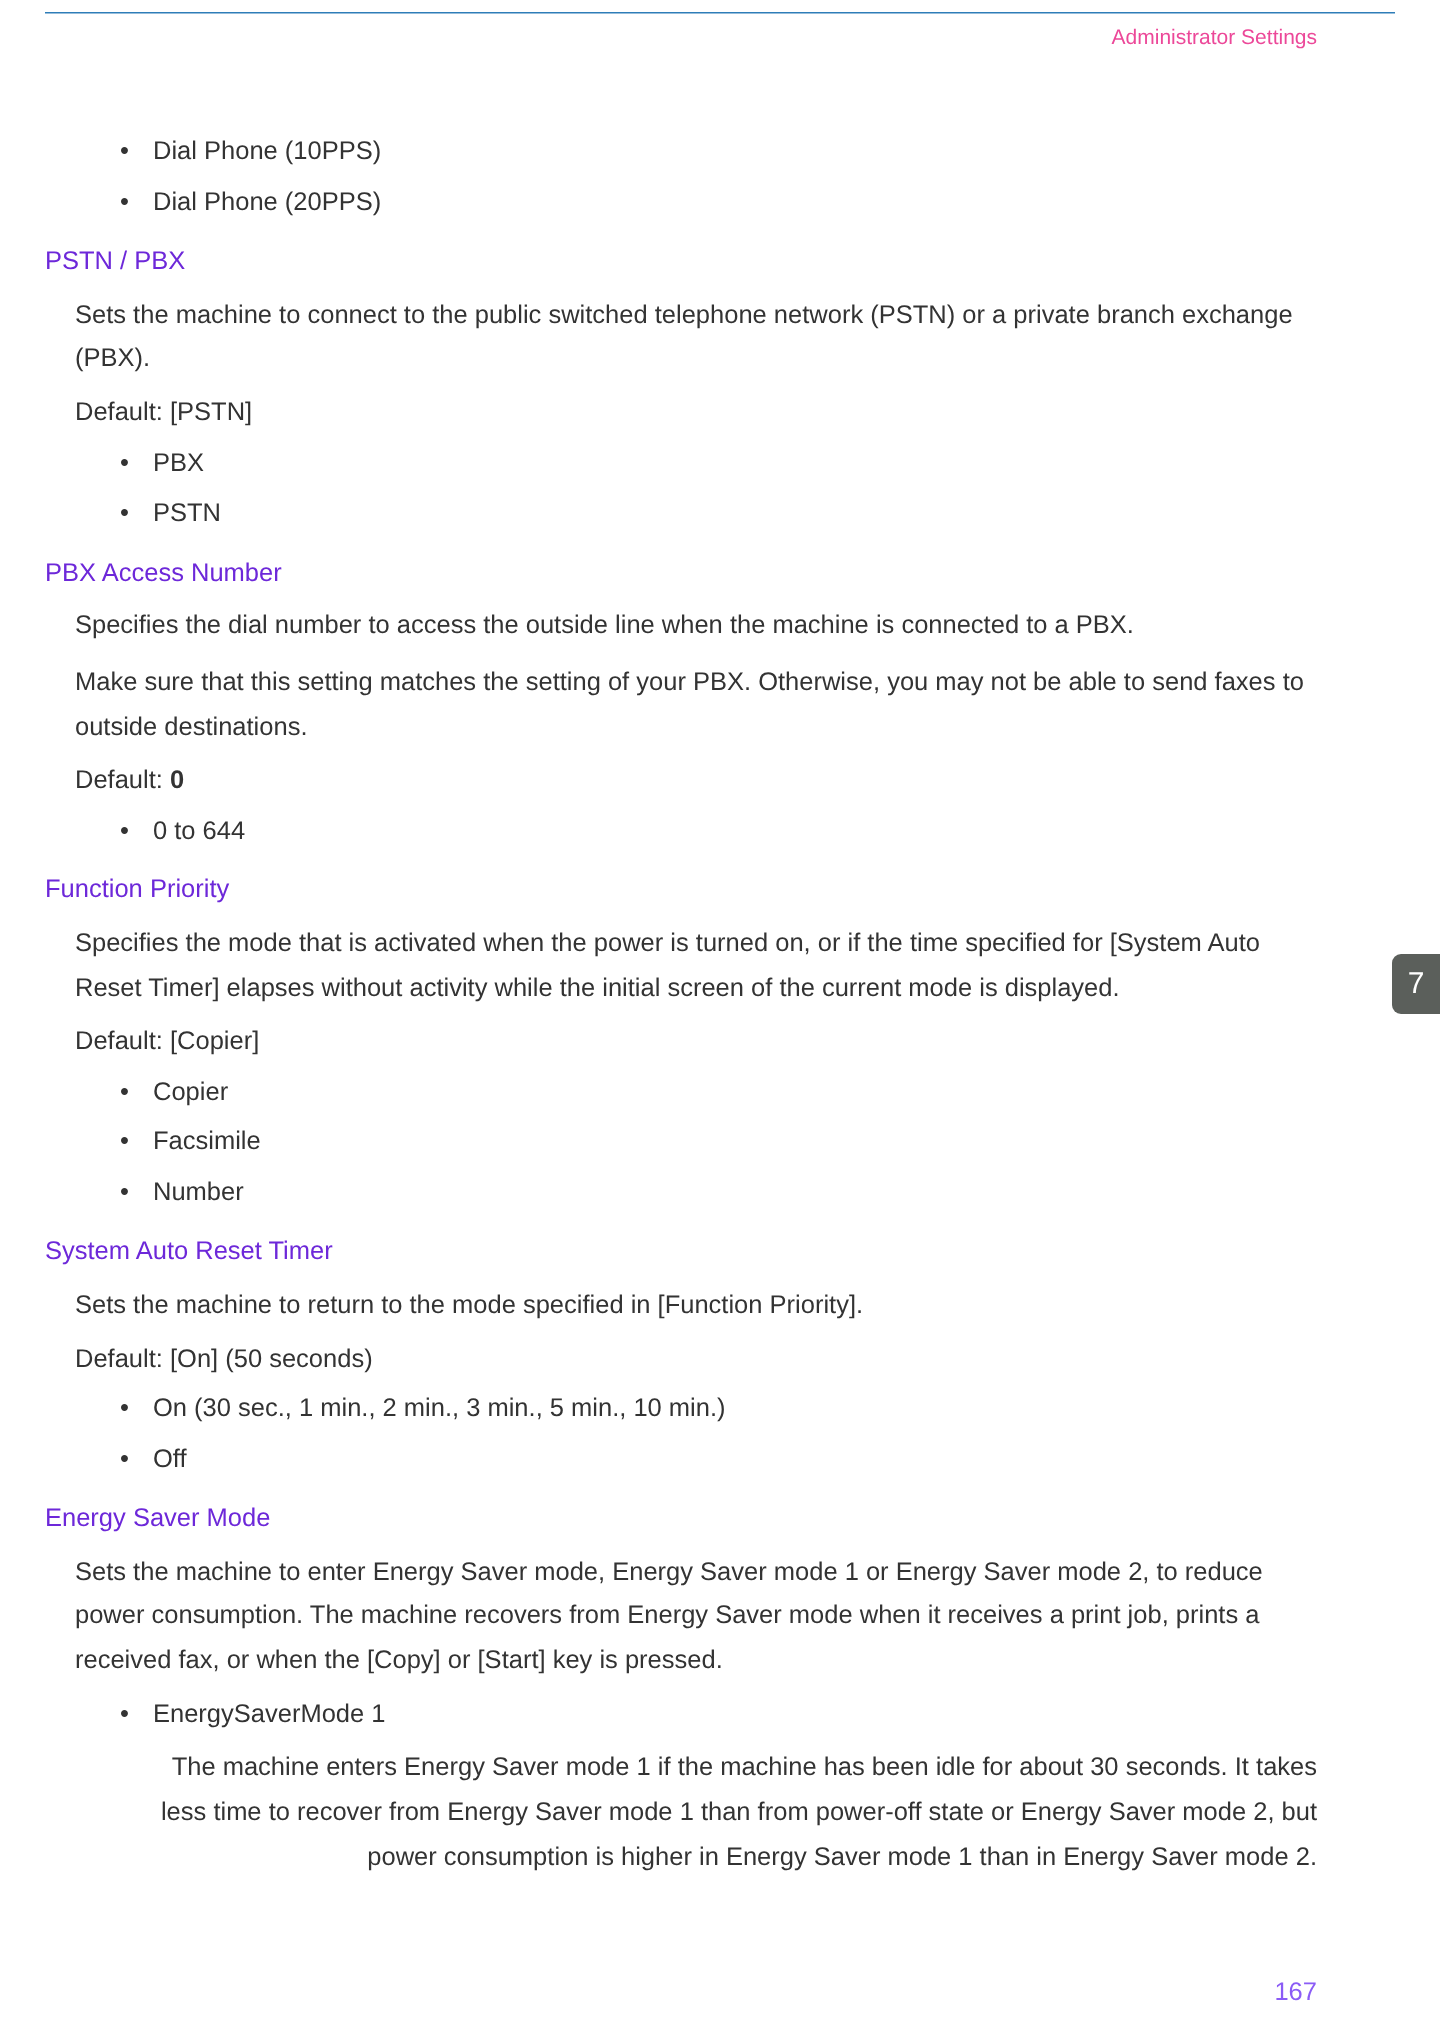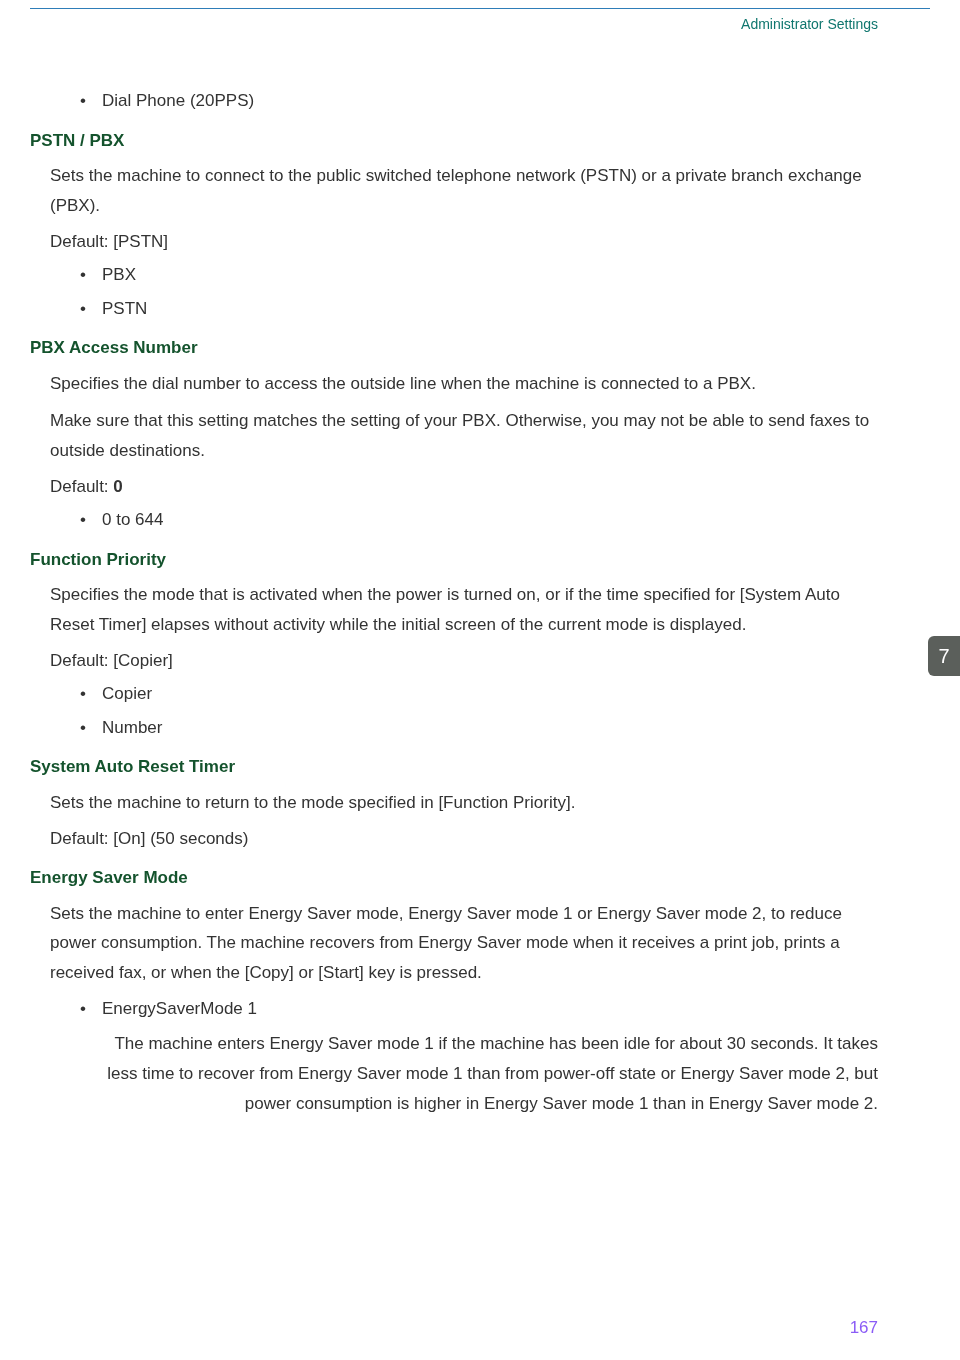--- a/index.html
+++ b/index.html
@@ -16,21 +16,21 @@
   .header-area {
     position: absolute;
     top: 0;
     left: 0;
     right: 0;
     padding: 11px 82px 6px 30px;
     text-align: right;
   }
   .header-text {
     font-size: 14px;
-    color: #0f766e;
+    color: #ec4899;
     margin-top: 20px;
   }
   .header-line {
     margin: 8px 30px 0 30px;
     border: none;
     border-top: 1px solid #2e7db8;
   }
   .content {
     position: absolute;
     top: 80px;
@@ -53,23 +53,23 @@
     left: 0;
     top: 0;
   }
   .sub-desc {
     padding-left: 72px;
     margin: 8px 0 8px 0;
     line-height: 1.75;
     text-align: right;
   }
   .heading {
-    font-weight: 700;
+    font-weight: 400;
     margin: 14px 0 6px 0;
-    color: #14532d;
+    color: #6d28d9;
   }
   .desc {
     padding-left: 20px;
     margin: 8px 0 8px 0;
     line-height: 1.75;
   }
   .default-line {
     padding-left: 20px;
     margin: 8px 0 6px 0;
   }
@@ -103,20 +103,21 @@
 <div class="header-area">
   <span class="header-text">Administrator Settings</span>
 </div>
 <hr class="header-line">
 
 <div class="side-tab">7</div>
 
 <div class="content">
 
   <ul class="bullets">
+    <li>Dial Phone (10PPS)</li>
     <li>Dial Phone (20PPS)</li>
   </ul>
 
   <div class="heading">PSTN / PBX</div>
   <div class="desc">Sets the machine to connect to the public switched telephone network (PSTN) or a private branch exchange (PBX).</div>
   <div class="default-line">
     <span>Default: </span><span>[PSTN]</span>
   </div>
   <ul class="bullets">
     <li>PBX</li>
@@ -133,28 +134,33 @@
     <li>0 to 644</li>
   </ul>
 
   <div class="heading">Function Priority</div>
   <div class="desc">Specifies the mode that is activated when the power is turned on, or if the time specified for [System Auto Reset Timer] elapses without activity while the initial screen of the current mode is displayed.</div>
   <div class="default-line">
     <span>Default: </span><span>[Copier]</span>
   </div>
   <ul class="bullets">
     <li>Copier</li>
+    <li>Facsimile</li>
     <li>Number</li>
   </ul>
 
   <div class="heading">System Auto Reset Timer</div>
   <div class="desc">Sets the machine to return to the mode specified in [Function Priority].</div>
   <div class="default-line">
     <span>Default: </span><span>[On] (50 seconds)</span>
   </div>
+  <ul class="bullets">
+    <li>On (30 sec., 1 min., 2 min., 3 min., 5 min., 10 min.)</li>
+    <li>Off</li>
+  </ul>
 
   <div class="heading">Energy Saver Mode</div>
   <div class="desc">Sets the machine to enter Energy Saver mode, Energy Saver mode 1 or Energy Saver mode 2, to reduce power consumption. The machine recovers from Energy Saver mode when it receives a print job, prints a received fax, or when the [Copy] or [Start] key is pressed.</div>
   <ul class="bullets">
     <li>EnergySaverMode 1</li>
   </ul>
   <div class="sub-desc">The machine enters Energy Saver mode 1 if the machine has been idle for about 30 seconds. It takes less time to recover from Energy Saver mode 1 than from power-off state or Energy Saver mode 2, but power consumption is higher in Energy Saver mode 1 than in Energy Saver mode 2.</div>
 
 </div>
 

